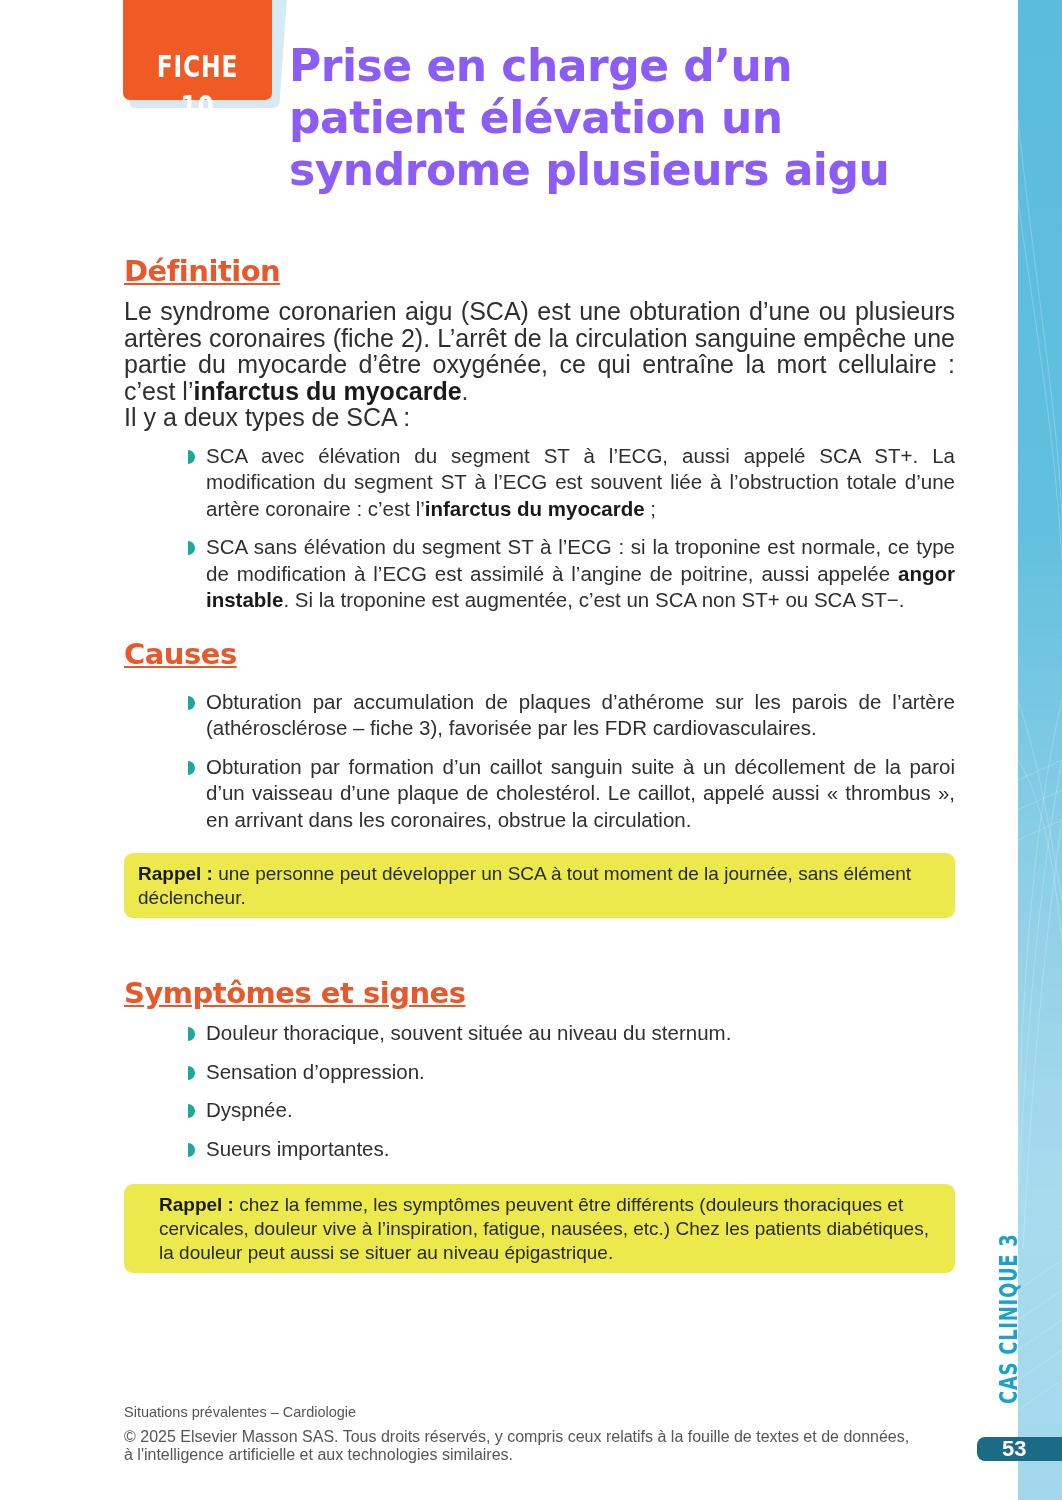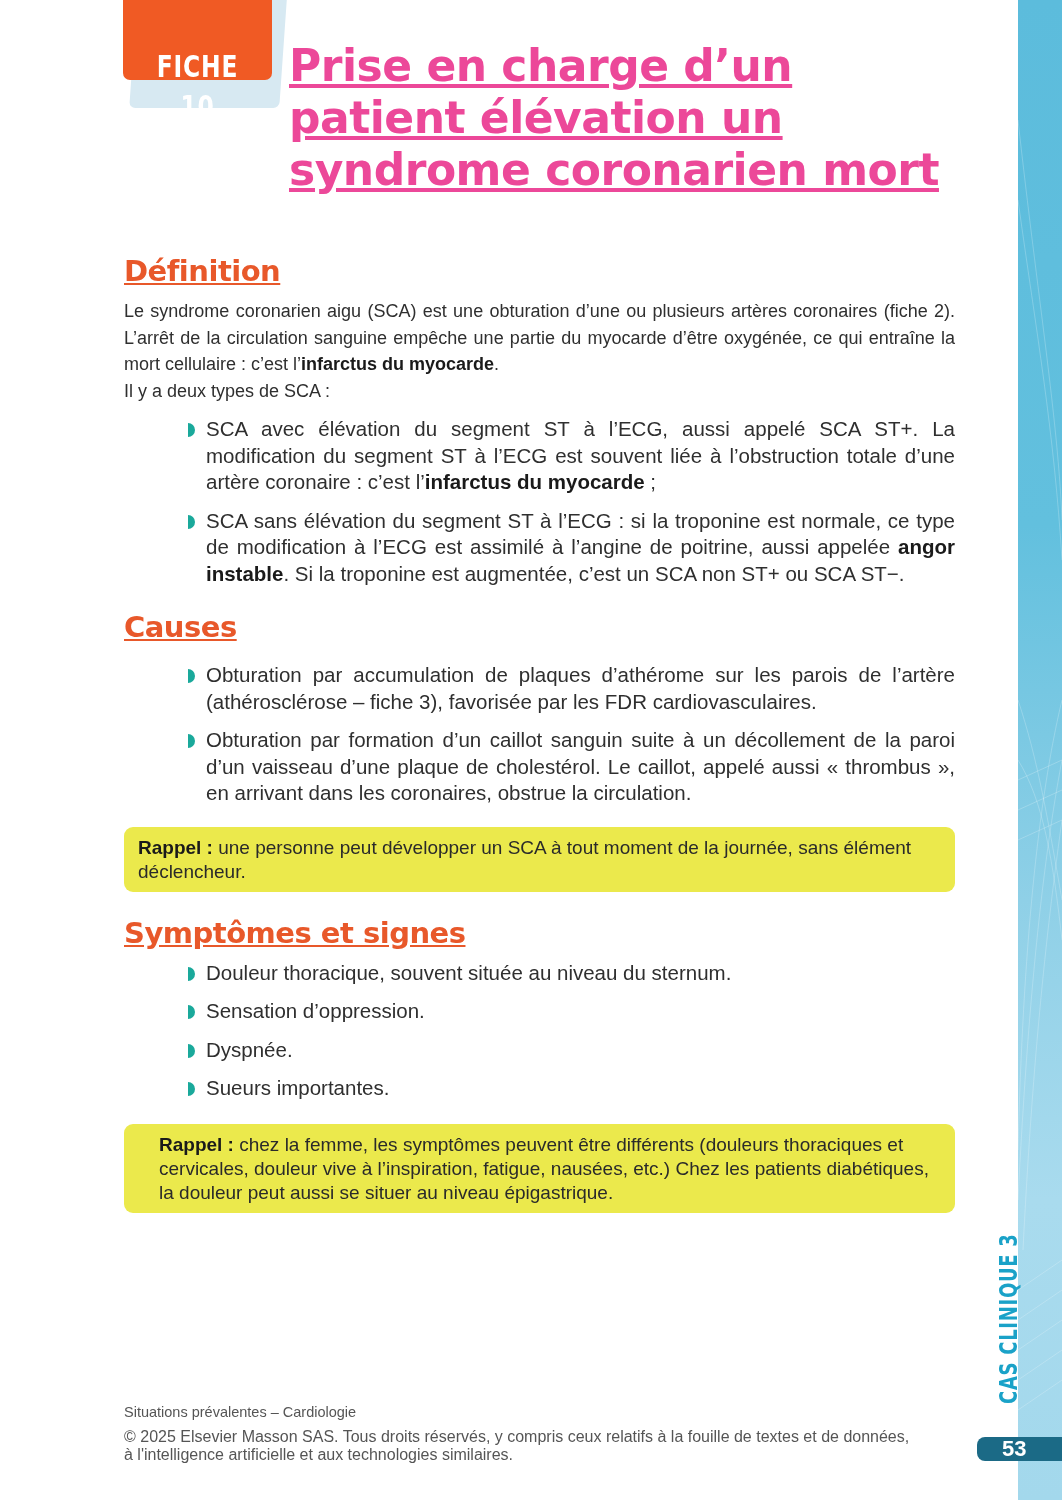--- a/index.html
+++ b/index.html
@@ -16,43 +16,43 @@
     overflow: hidden;
   }
   .side-strip svg { position: absolute; left: 0; top: 0; }
   
   .fiche-shadow {
     position: absolute; left: 133px; top: 0; width: 150px; height: 108px;
     background: #d7e9f2; border-radius: 0 0 6px 6px;
     transform: skewX(-4deg);
   }
   .fiche-tab {
-    position: absolute; left: 123px; top: 0; width: 149px; height: 80px;
+    position: absolute; left: 123px; top: 0; width: 149px; height: 100px;
     background: #f05a24; border-radius: 0 0 7px 7px;
   }
   .fiche-label {
     position: absolute; left: 0; right: 0; top: 47px; text-align: center;
     color: #ffffff; font-family: "DejaVu Sans", sans-serif; font-weight: bold;
     font-size: 30px; letter-spacing: 1px; transform: scaleX(0.78); transform-origin: center;
     line-height: 40px;
   }
   .title {
     position: absolute; left: 289px; top: 40px; width: 700px; margin: 0;
-    color: #ec4899; font-family: "DejaVu Sans", sans-serif; font-weight: bold;
-    font-size: 44px; line-height: 52px; letter-spacing: -0.5px; text-decoration: underline;
+    color: #8b5cf6; font-family: "DejaVu Sans", sans-serif; font-weight: bold;
+    font-size: 44px; line-height: 52px; letter-spacing: -0.5px;
   }
   .title span { display: block; }
   
   .content { position: absolute; left: 124px; top: 251px; width: 831px; }
   h2 {
     margin: 0; color: #e8582a; font-family: "DejaVu Sans", sans-serif;
     font-weight: bold; font-size: 29px; line-height: 40px; letter-spacing: -0.5px; text-decoration: underline;
   }
   p.body {
-    margin: 0; font-size: 18px; line-height: 26.5px; text-align: justify; color: #2f2f2f;
+    margin: 0; font-size: 25px; line-height: 26.5px; text-align: justify; color: #2f2f2f;
   }
   strong { color: #1a1a1a; }
   ul.bullets { list-style: none; margin: 0; padding: 0 0 0 58px; }
   ul.bullets li {
     position: relative; padding-left: 24px; font-size: 20.5px; line-height: 26.5px;
     text-align: justify; color: #2f2f2f; margin-bottom: 12px;
   }
   ul.bullets li:last-child { margin-bottom: 0; }
   .bullet-icon {
     position: absolute; left: 6px; top: 7px; width: 7px; height: 14px;
@@ -106,21 +106,21 @@
   </svg>
 </div>
 
 <div class="fiche-shadow"></div>
 <div class="fiche-tab">
   <div class="fiche-label">FICHE 10</div>
 </div>
 <h1 class="title">
   <span>Prise en charge d’un</span>
   <span>patient élévation un</span>
-  <span>syndrome coronarien mort</span>
+  <span>syndrome plusieurs aigu</span>
 </h1>
 
 <div class="content">
 
   <section>
     <h2>Définition</h2>
     <p class="body" style="margin-top:7px;"><span>Le syndrome coronarien aigu (SCA) est une obturation d’une ou plusieurs artères coronaires (fiche 2). L’arrêt de la circulation sanguine empêche une partie du myocarde d’être oxygénée, ce qui entraîne la mort cellulaire : c’est l’</span><strong>infarctus du myocarde</strong><span>.</span><br><span>Il y a deux types de SCA :</span></p>
     <ul class="bullets" style="margin-top:12px;">
       <li>
         <span class="bullet-icon"></span>
@@ -135,21 +135,21 @@
 
   <section style="margin-top:20px;">
     <h2>Causes</h2>
     <ul class="bullets" style="margin-top:15px;">
       <li><span class="bullet-icon"></span><span>Obturation par accumulation de plaques d’athérome sur les parois de l’artère (athérosclérose – fiche 3), favorisée par les FDR cardiovasculaires.</span></li>
       <li><span class="bullet-icon"></span><span>Obturation par formation d’un caillot sanguin suite à un décollement de la paroi d’un vaisseau d’une plaque de cholestérol. Le caillot, appelé aussi « thrombus », en arrivant dans les coronaires, obstrue la circulation.</span></li>
     </ul>
     <div class="rappel" style="margin-top:20px;"><strong>Rappel :</strong><span> une personne peut développer un SCA à tout moment de la journée, sans élément déclencheur.</span></div>
   </section>
 
-  <section style="margin-top:21px;">
+  <section style="margin-top:55px;">
     <h2>Symptômes et signes</h2>
     <ul class="bullets" style="margin-top:7px;">
       <li><span class="bullet-icon"></span><span>Douleur thoracique, souvent située au niveau du sternum.</span></li>
       <li><span class="bullet-icon"></span><span>Sensation d’oppression.</span></li>
       <li><span class="bullet-icon"></span><span>Dyspnée.</span></li>
       <li><span class="bullet-icon"></span><span>Sueurs importantes.</span></li>
     </ul>
     <div class="rappel" style="margin-top:22px;padding-left:35px;"><strong>Rappel :</strong><span> chez la femme, les symptômes peuvent être différents (douleurs thoraciques et cervicales, douleur vive à l’inspiration, fatigue, nausées, etc.) Chez les patients diabétiques, la douleur peut aussi se situer au niveau épigastrique.</span></div>
   </section>
 </div>

